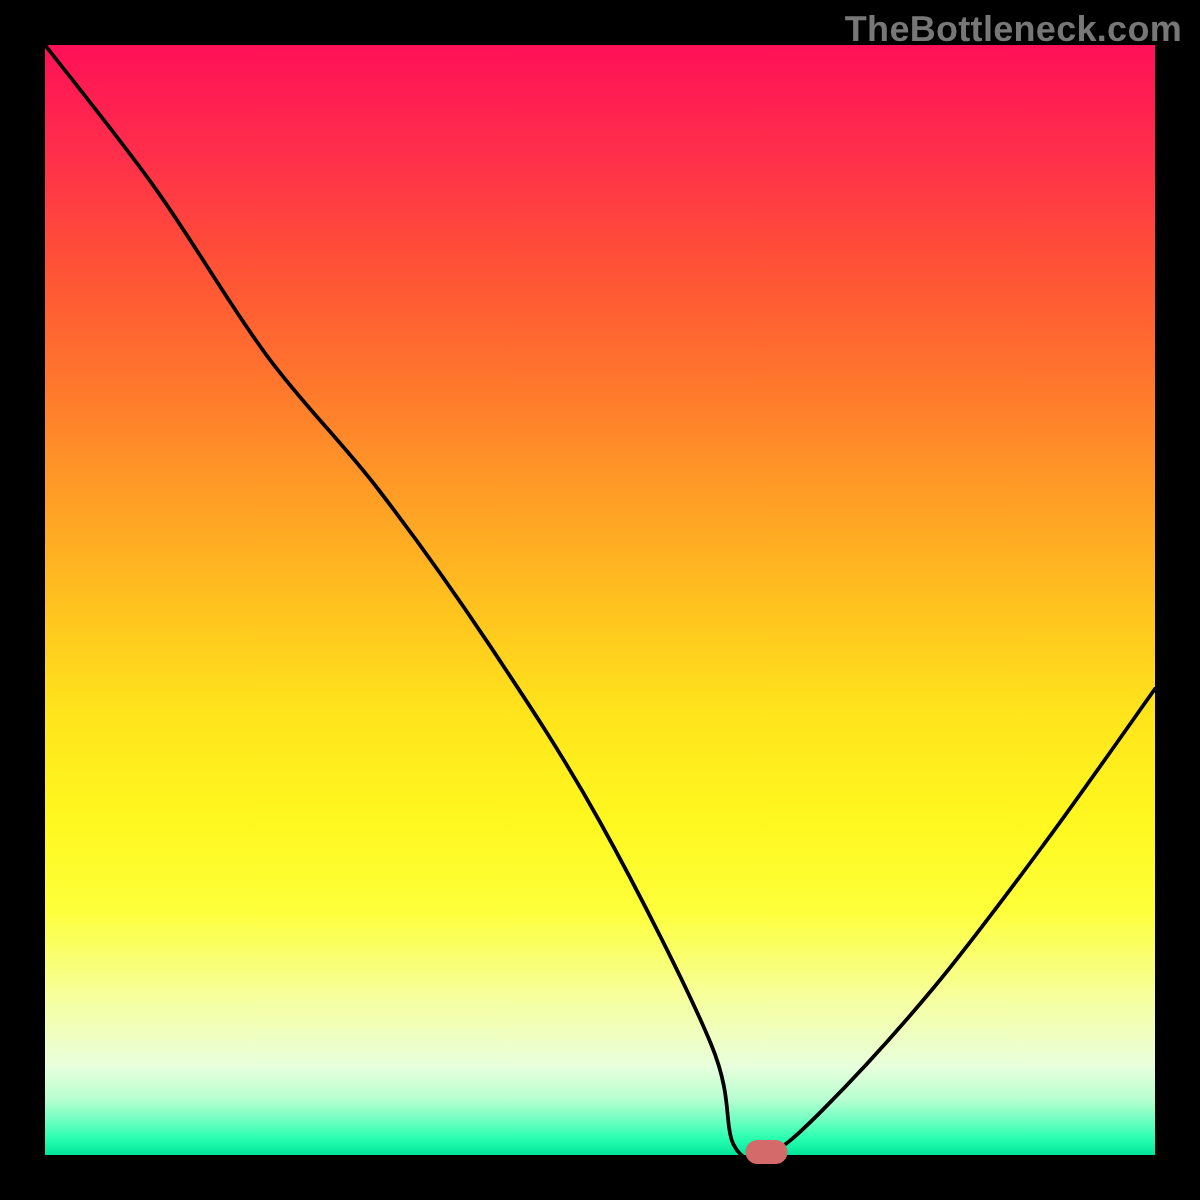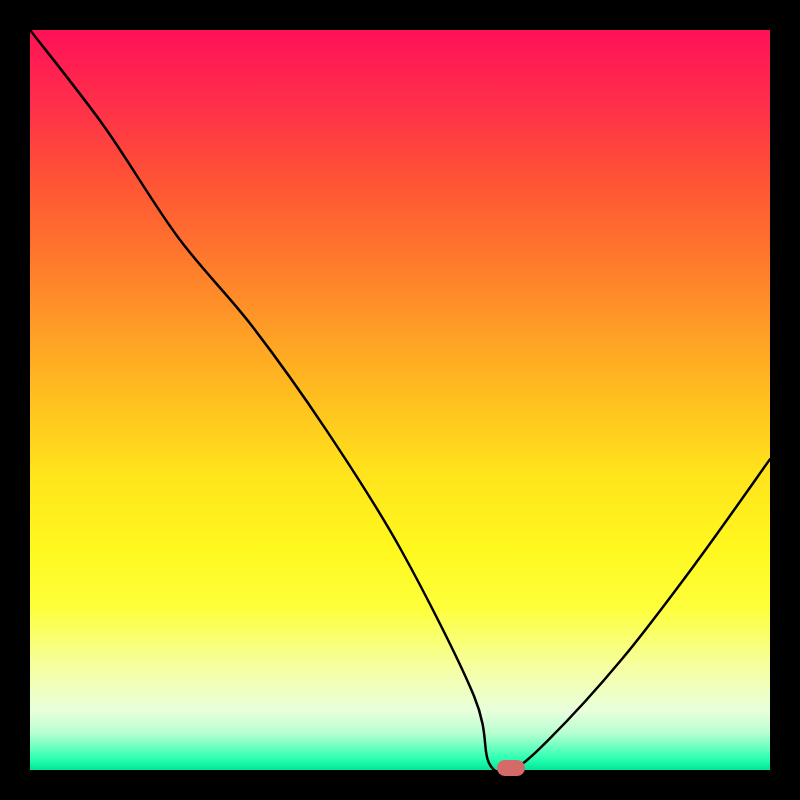--- a/index.html
+++ b/index.html
@@ -56,19 +56,20 @@
     width: 28px;
     height: 16px;
     background: #d56a6a;
     border-radius: 8px;
   }
 </style>
 </head>
 <body>
 
 <div class="chart-container">
+  <div class="watermark">TheBottleneck.com</div>
   <div class="plot-area">
     <svg class="curve" viewBox="0 0 740 740" preserveAspectRatio="none">
       <path id="curve-path" d="M 0 0 C 12.33 16.03 49.33 61.67 74.00 96.20 C 98.67 130.73 123.33 173.90 148.00 207.20 C 172.67 240.50 197.33 263.93 222.00 296.00 C 246.67 328.07 271.33 362.60 296.00 399.60 C 320.67 436.60 345.33 473.60 370.00 518.00 C 394.67 562.40 429.20 630.23 444.00 666.00 C 458.80 701.77 452.63 720.27 458.80 732.60 C 464.97 744.93 471.13 743.70 481.00 740.00 C 490.87 736.30 499.50 728.90 518.00 710.40 C 536.50 691.90 567.33 658.60 592.00 629.00 C 616.67 599.40 641.33 566.10 666.00 532.80 C 690.67 499.50 727.67 446.47 740.00 429.20" fill="none" stroke="#000" stroke-width="2.5" stroke-linejoin="round" stroke-linecap="round"></path>
     </svg>
     <div class="marker" id="marker" style="left: 467px; top: 730px; background: rgb(213, 106, 106);"></div>
   </div>
 </div>
 
 </body></html>

